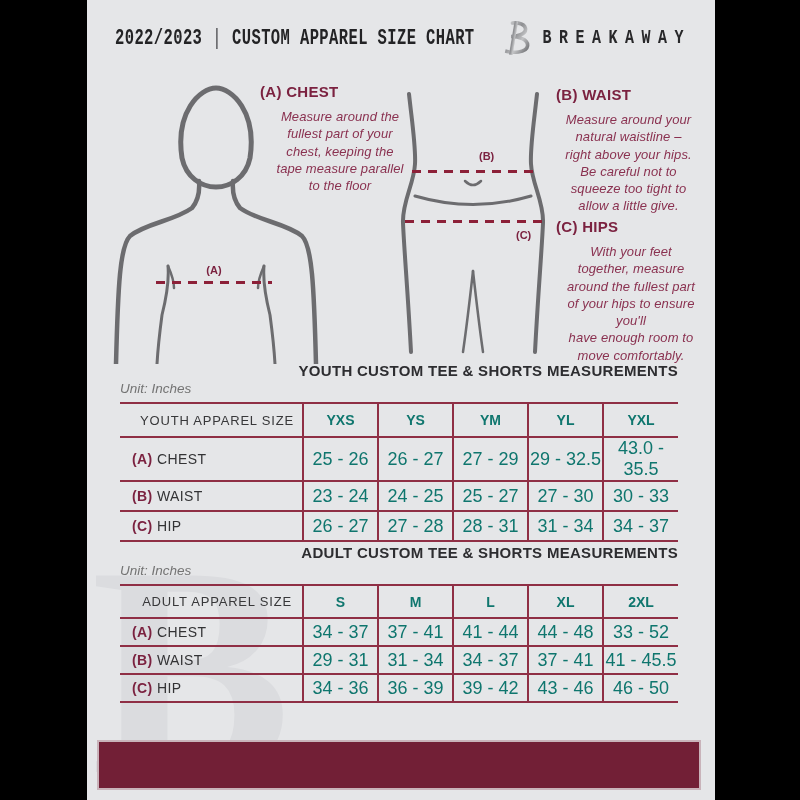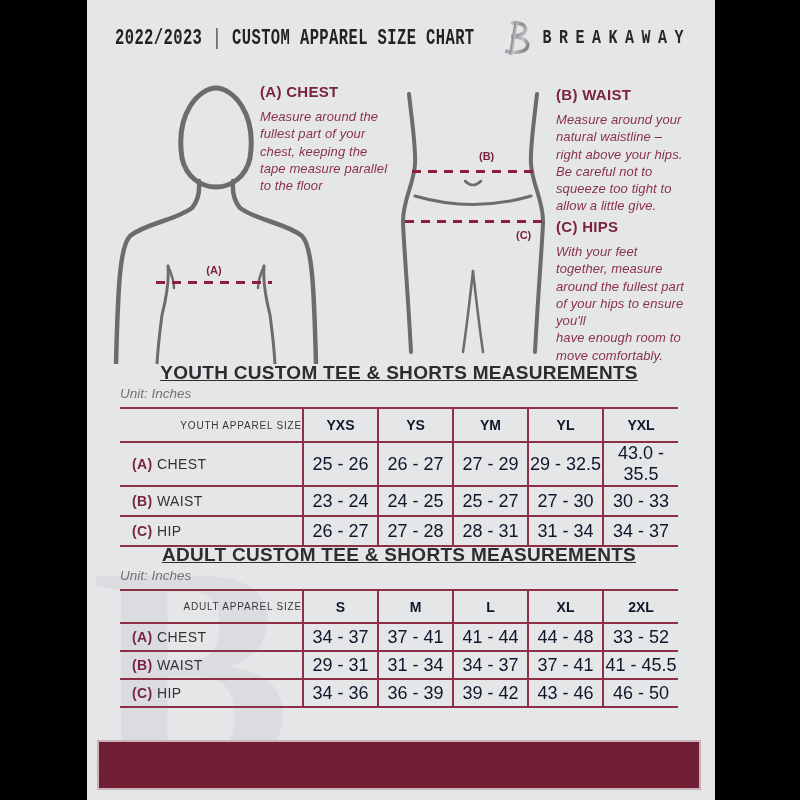--- a/index.html
+++ b/index.html
@@ -52,49 +52,49 @@
   .marker-b { left:392px; top:150px; }
   .marker-c { left:429px; top:229px; }
   
   .instr { position:absolute; z-index:2; }
   .instr h3 {
     margin:0 0 8px 0; font-size:15px; font-weight:bold; color:#7b2240;
     letter-spacing:.3px;
   }
   .instr p {
     margin:0; font-size:13px; font-style:italic; color:#8a3150;
-    line-height:1.33; white-space:pre-line; letter-spacing:.1px;
+    line-height:1.33; white-space:pre-line; letter-spacing:.1px;text-align:center;
   }
   .instr-a { left:173px; top:83px;  width:160px; }
   .instr-b { left:469px; top:86px;  width:145px; }
   .instr-c { left:469px; top:218px; width:150px; }
   
   .tbl-block { position:absolute; left:33px; width:558px; z-index:1; }
   .yt { top:362px; } .at { top:544px; }
   .tbl-title {
-    text-align:center; font-weight:bold; font-size:19px; color:#2d2d30;
-    letter-spacing:.3px; margin:0 0 2px 0;text-decoration:underline;
+    text-align:right; font-weight:bold; font-size:15px; color:#2d2d30;
+    letter-spacing:.3px; margin:0 0 2px 0;
   }
   .tbl-unit {
     text-align:left; font-style:italic; font-size:13.5px; color:#737373;
     margin:0 0 6px 0;
   }
   table.size-table {
     width:100%; border-collapse:collapse; table-layout:fixed;
     border-top:2px solid #8f2f45; border-bottom:2px solid #8f2f45;
   }
   .size-table tr { border-bottom:2px solid #8f2f45; }
   .size-table th, .size-table td {
     border-left:2px solid #8f2f45; padding:0; text-align:center;
-    color:#0f172a; background:transparent;
+    color:#0f766e; background:transparent;
   }
   .size-table th:first-child, .size-table td:first-child { border-left:none; }
   .size-table th { font-weight:bold; font-size:14px; }
   .size-table th.label-col {
-    font-weight:400; font-size:10px; letter-spacing:.8px; text-align:right;
+    font-weight:400; font-size:13px; letter-spacing:.8px; text-align:center;
     padding-left:12px; color:#38383a;
   }
   .size-table td.row-label {
     text-align:left; padding-left:12px; font-size:14px; letter-spacing:.4px;
     color:#333335;
   }
   .size-table td.row-label .prefix { font-weight:bold; color:#7b2240; }
   .size-table td.val { font-size:18px; }
   .yt th { height:32px; } .yt td { height:28px; }
   .at th { height:31px; } .at td { height:26px; }

